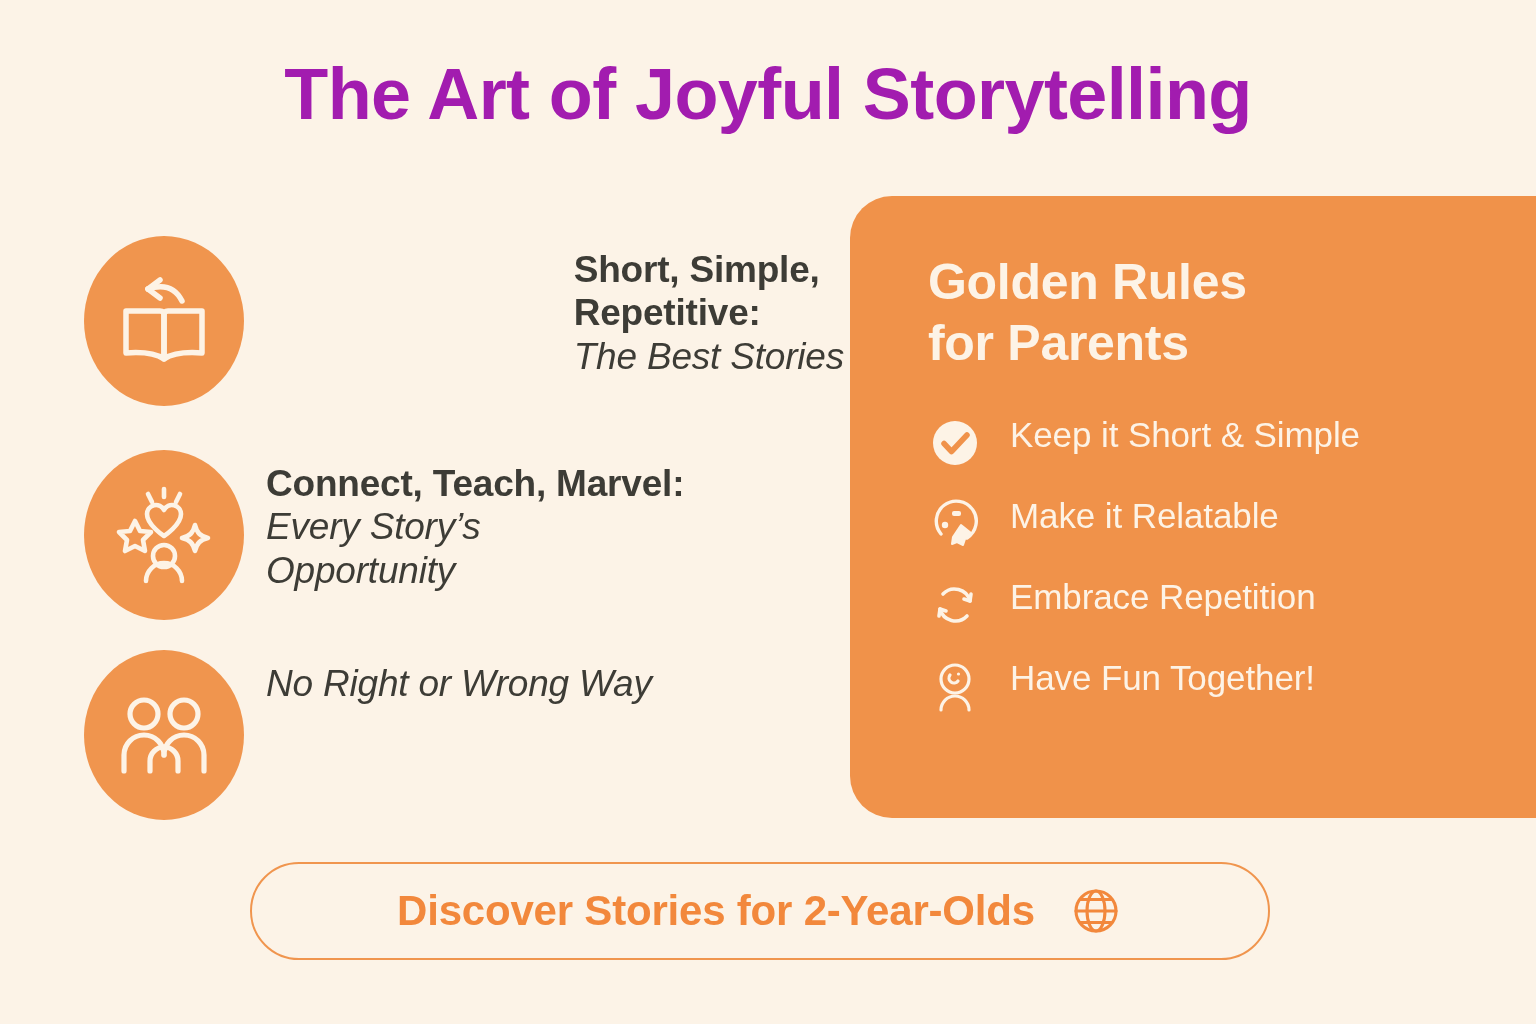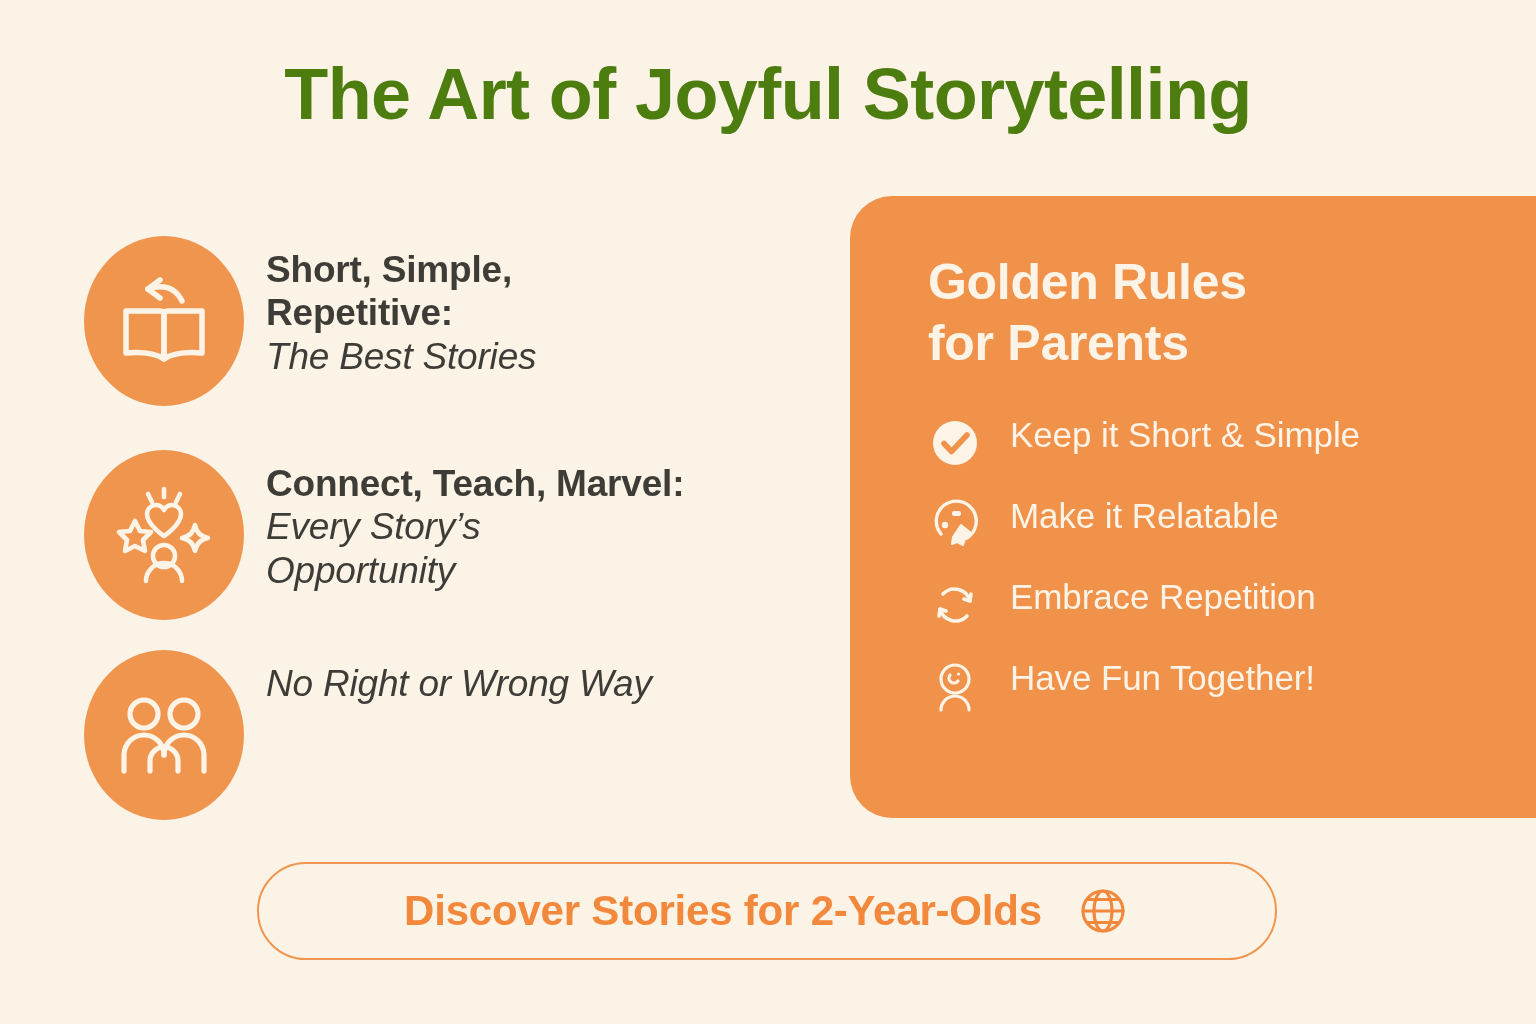--- a/index.html
+++ b/index.html
@@ -24,21 +24,21 @@
   
   .page-title {
     position: absolute;
     left: 0;
     top: 58px;
     width: 1536px;
     text-align: center;
     font-size: 72px;
     font-weight: 700;
     letter-spacing: -0.6px;
-    color: #4d7c0f;
+    color: #a21caf;
     line-height: 1.0;
   }
 
   
   .features {
     position: absolute;
     left: 84px;
     top: 236px;
     width: 760px;
   }
@@ -76,21 +76,21 @@
   .feature-sub {
     font-size: 37px;
     font-weight: 400;
     line-height: 1.17;
     letter-spacing: -0.2px;
     white-space: pre-line;
     font-style: italic;
   }
 
   
-  .feature-0 { margin-bottom: 44px; }
+  .feature-0 { margin-bottom: 44px; justify-content: space-between; }
   .feature-1 { margin-bottom: 30px; }
 
   
   .rules-card {
     position: absolute;
     left: 850px;
     top: 196px;
     width: 744px;
     height: 622px;
     background: #F0924A;
@@ -129,21 +129,21 @@
     font-size: 35px;
     font-weight: 400;
     color: #FDF3E6;
     line-height: 1.1;
     letter-spacing: -0.1px;
   }
 
   
   .cta {
     position: absolute;
-    left: 257px;
+    left: 250px;
     top: 862px;
     width: 1020px;
     height: 98px;
     box-sizing: border-box;
     border: 2.5px solid #F0954E;
     border-radius: 49px;
     background: #FCF3E7;
     display: flex;
     align-items: center;
     justify-content: center;

